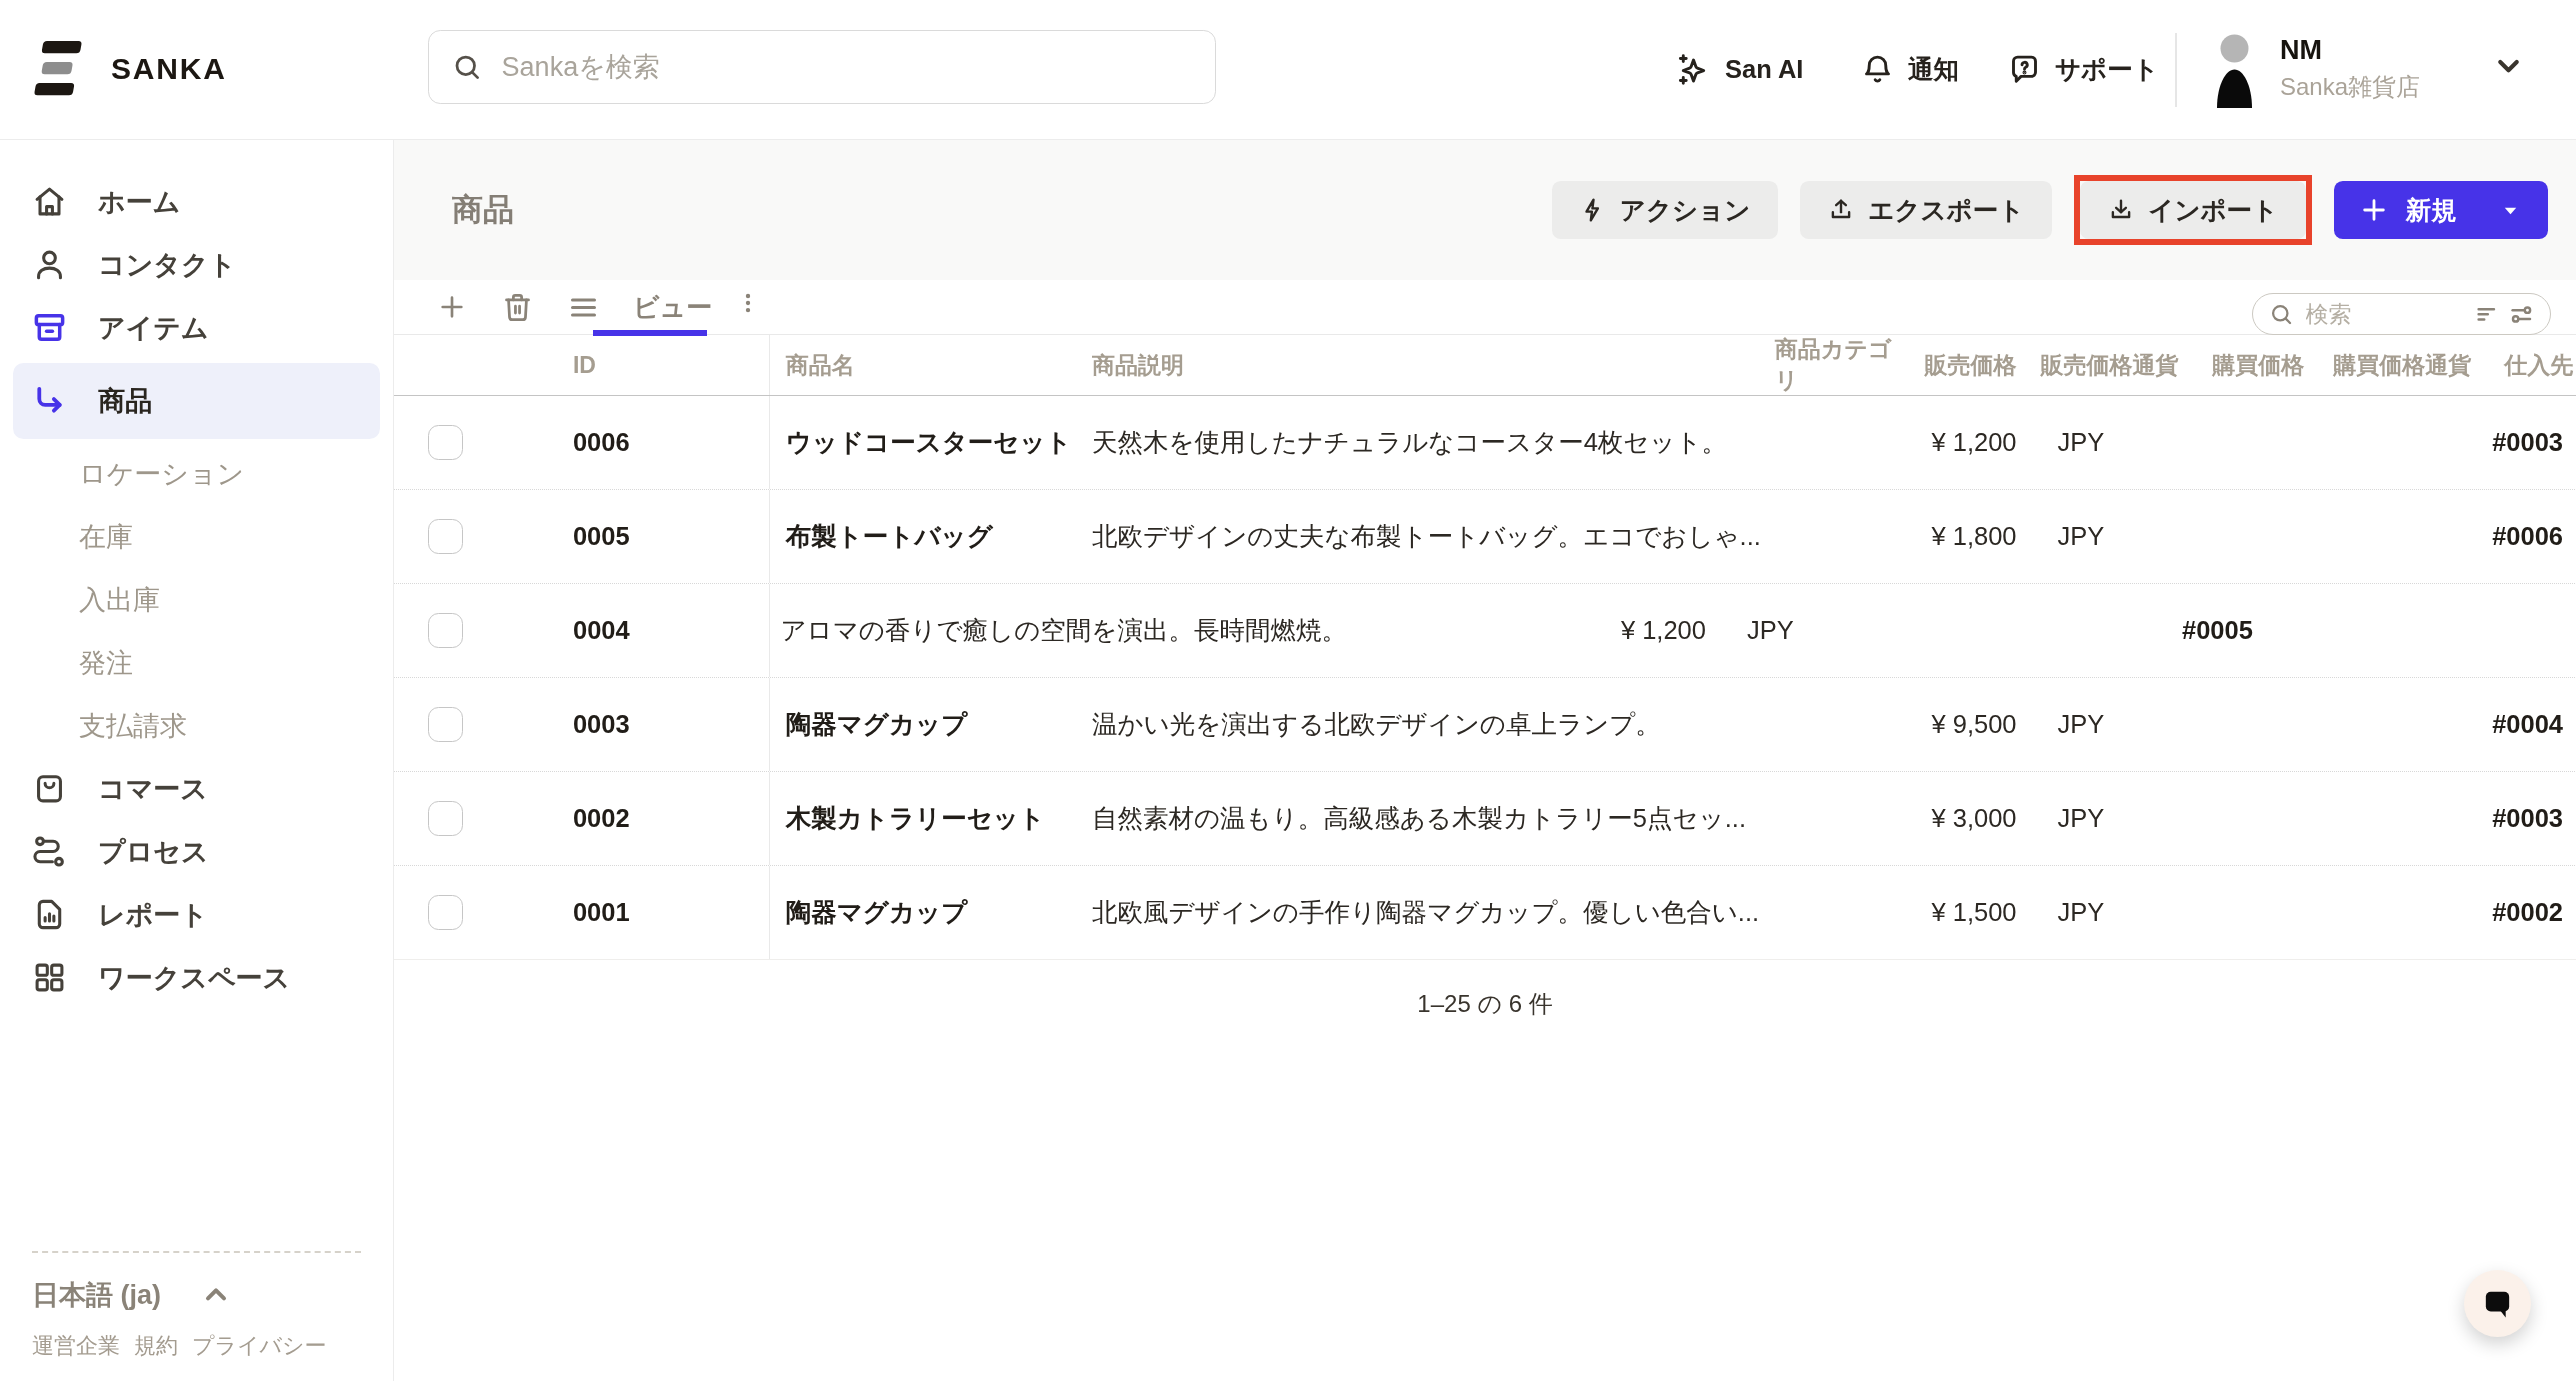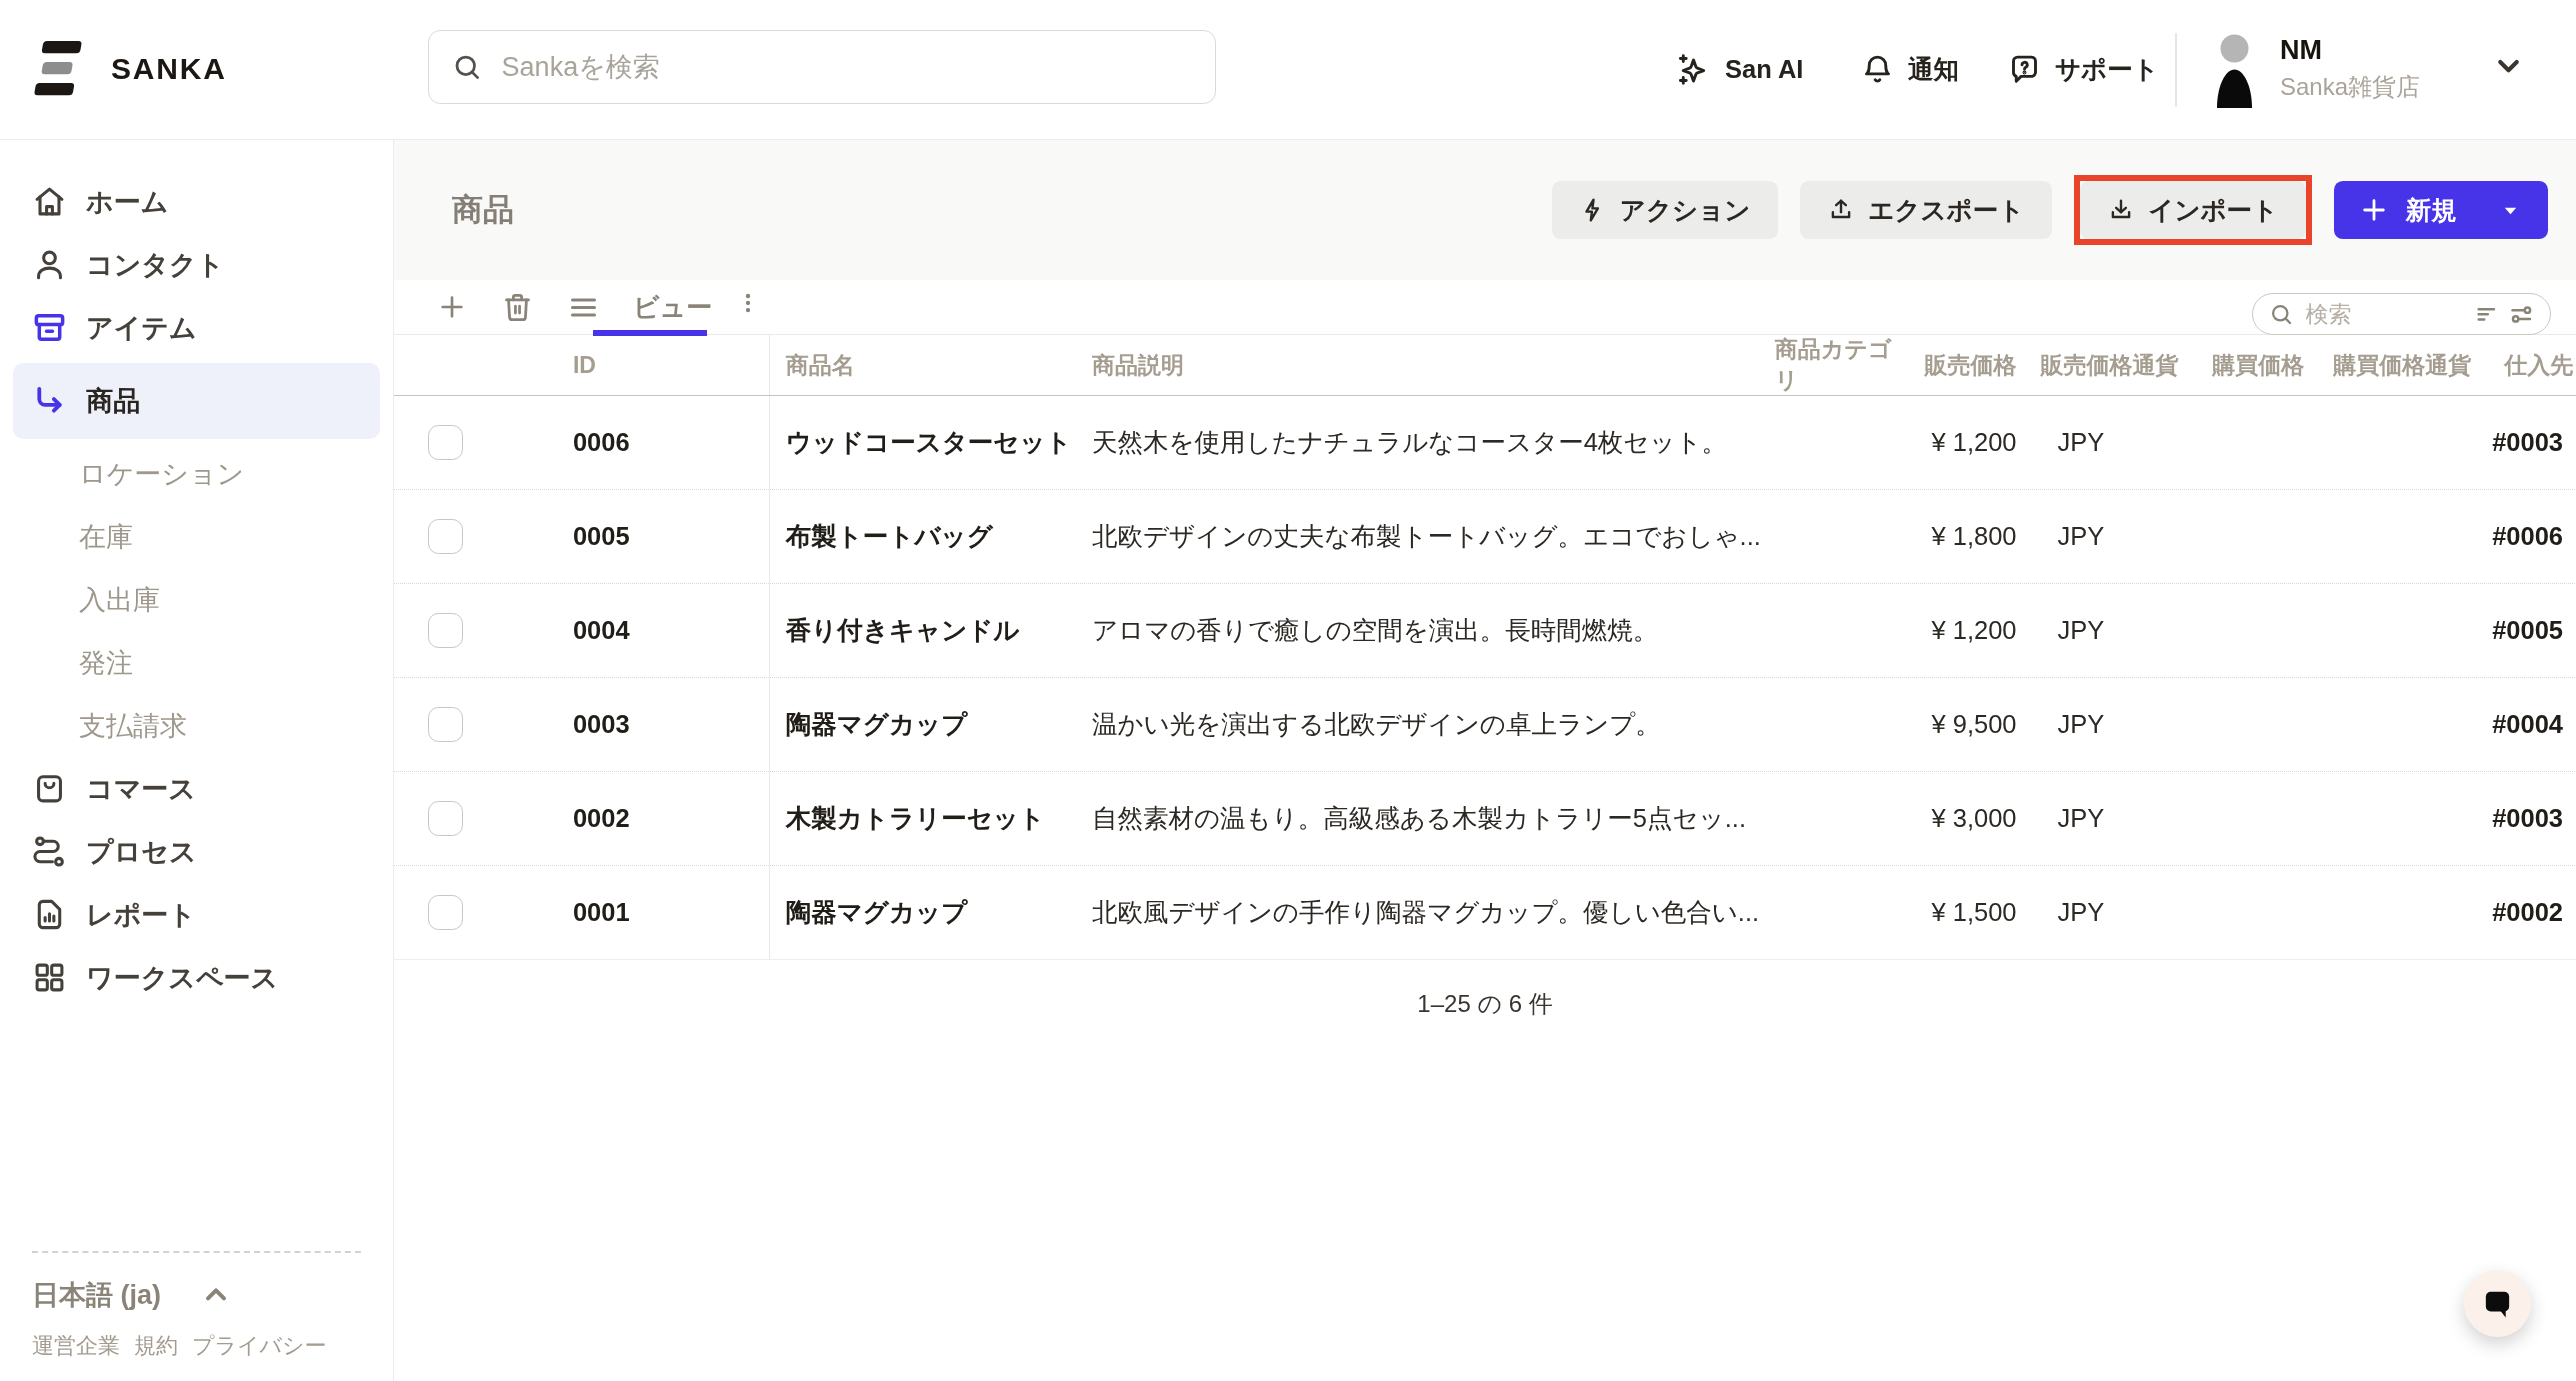--- a/index.html
+++ b/index.html
@@ -24,21 +24,21 @@
   .user-box{position:absolute;left:2210px;top:0;height:138px;display:flex;align-items:center;gap:21px;cursor:pointer;}
   .user-meta{display:flex;flex-direction:column;gap:5.3px;}
   .user-name{font-size:27px;font-weight:700;color:#17140f;}
   .user-org{font-size:24px;color:#aaa398;}
   .user-caret{position:absolute;left:2492px;top:49px;}
 
   
   .sidebar{position:absolute;left:0;top:140px;width:394px;height:1242px;background:#fff;
            border-right:1.8px solid #ececec;box-sizing:border-box;}
   .side-items{padding-top:30px;}
-  .side-item{height:63px;display:flex;align-items:center;gap:19px;padding-left:32px;
+  .side-item{height:63px;display:flex;align-items:center;gap:31px;padding-left:32px;
              font-size:27px;font-weight:600;color:#45413a;cursor:pointer;}
   .side-item .icn{width:35px;height:35px;flex:0 0 35px;display:flex;align-items:center;justify-content:center;}
   .side-item.sub{padding-left:79px;color:#9e978b;font-weight:400;}
   .side-item.active{background:#eef0fa;border-radius:10.5px;margin:3.5px 13px;height:76px;
                     padding-left:19.3px;color:#29251f;font-weight:700;}
   .side-footer{position:absolute;left:32px;bottom:0;width:329px;border-top:2.6px dashed #d6d2ca;
                padding:24.6px 0 21px;}
   .lang-row{display:flex;align-items:center;gap:39px;font-size:27px;font-weight:600;color:#8a8378;cursor:pointer;}
   .legal{margin-top:17.6px;display:flex;gap:14px;font-size:22px;color:#a49c90;}
   .legal span{cursor:pointer;}
@@ -490,23 +490,20 @@
             </div>
   </div>
 
   <div class="trow">
     <div class="cell c-sel">
               <span class="checkbox"></span>
             </div>
     <div class="cell c-id">
               <span class="t-bold">0004</span>
             </div>
-    <div class="cell c-name">
-              <span class="t-bold">香り付きキャンドル</span>
-            </div>
     <div class="cell c-desc">
               <span>アロマの香りで癒しの空間を演出。長時間燃焼。</span>
             </div>
     <div class="cell c-cat">
               <span></span>
             </div>
     <div class="cell c-sellp">
               <span>¥ 1,200</span>
             </div>
     <div class="cell c-sellc">

